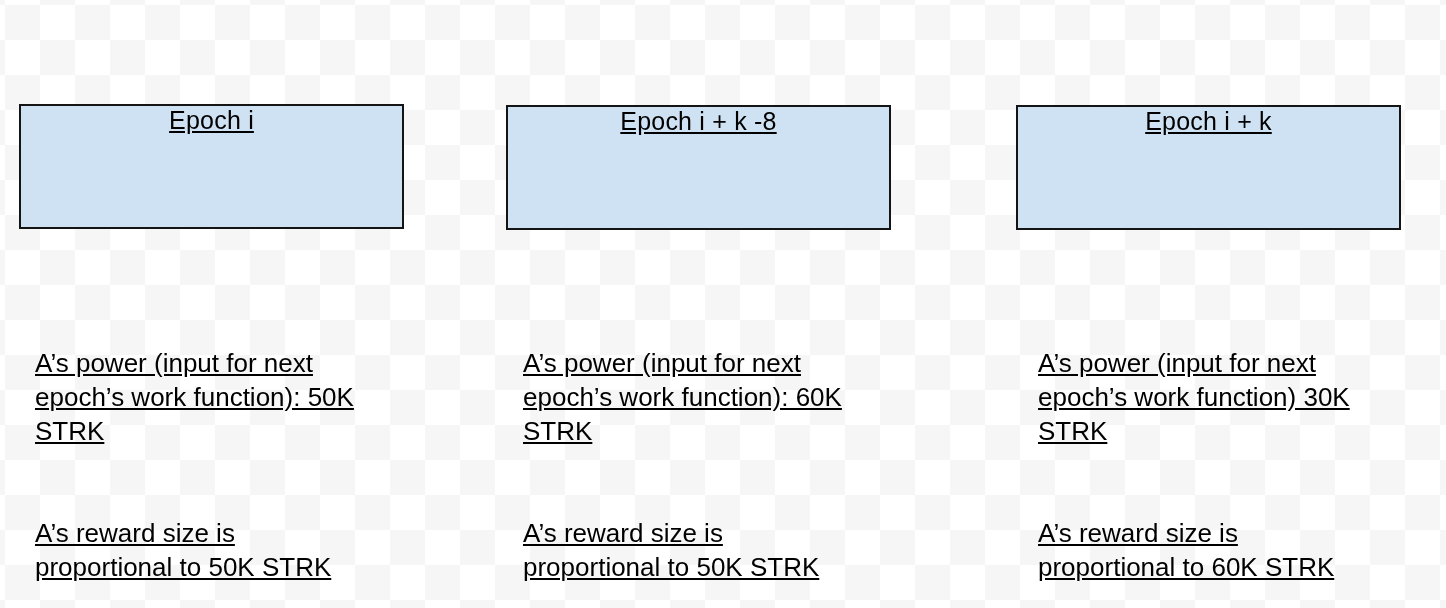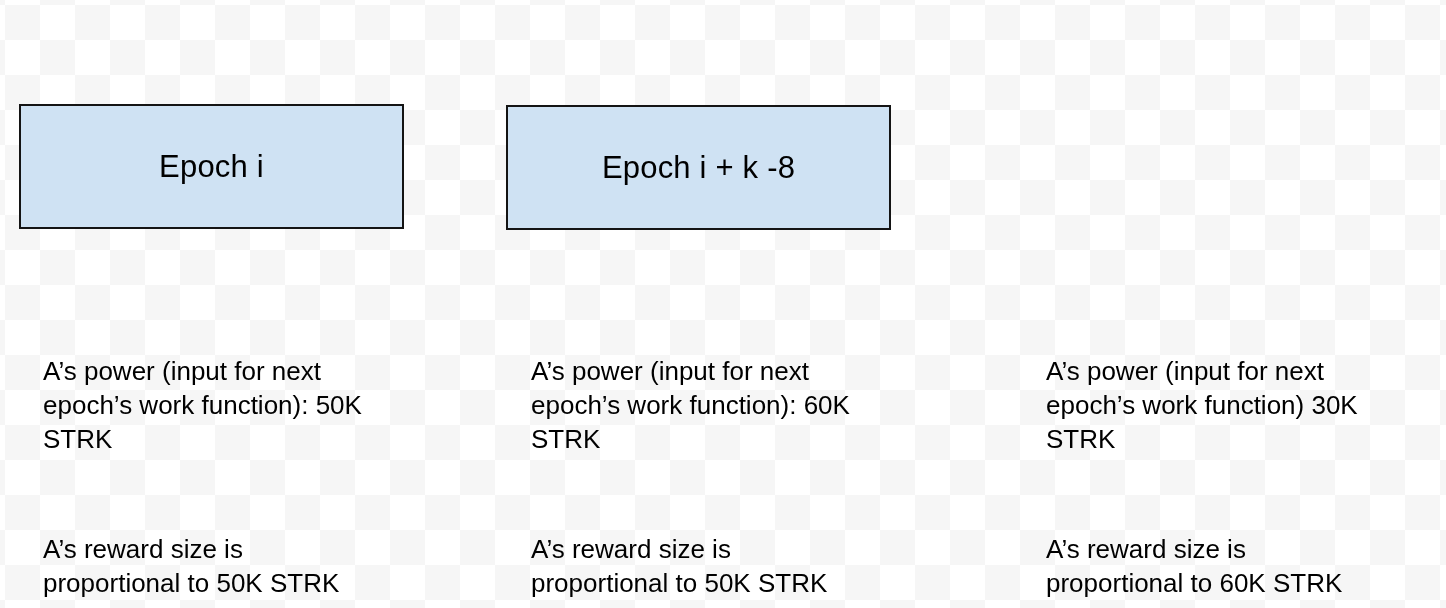--- a/index.html
+++ b/index.html
@@ -23,43 +23,44 @@
     background-size: 70px 70px;
     background-position: 40px 5px;
   }
   .epoch-box {
     position: absolute;
     width: 381px;
     height: 121px;
     background: #cfe2f3;
     border: 2px solid #141414;
     display: flex;
-    align-items: center;
     justify-content: center;
-    font-size: 31px;
+    font-size: 25px;
     letter-spacing: 0.2px;
+    text-decoration: underline;
   }
   .box-1 { left: 19px;   top: 104px; }
   .box-2 { left: 506px;  top: 105px; }
   .box-3 { left: 1016px; top: 105px; }
 
   .notes {
     position: absolute;
     width: 400px;
     font-size: 26px;
     line-height: 34px;
     white-space: pre-line;
   }
   .notes-1 { left: 35px;   top: 312px; }
   .notes-2 { left: 523px;  top: 312px; }
   .notes-3 { left: 1038px; top: 312px; }
 
   .notes p {
-    margin: 8px;
+    margin: 0;
     padding: 0;
+    text-decoration: underline;
   }
   .notes p + p {
     margin-top: 34px; 
   }
 </style>
 </head>
 <body>
 
 <div class="canvas">
 
@@ -78,20 +79,23 @@
     <span>Epoch i + k -8</span>
   </div>
   <div class="notes notes-2">
     <p>A’s power (input for next
 epoch’s work function): 60K
 STRK</p>
     <p>A’s reward size is
 proportional to 50K STRK</p>
   </div>
 
+  <div class="epoch-box box-3">
+    <span>Epoch i + k</span>
+  </div>
   <div class="notes notes-3">
     <p>A’s power (input for next
 epoch’s work function) 30K
 STRK</p>
     <p>A’s reward size is
 proportional to 60K STRK</p>
   </div>
 
 </div>
 

